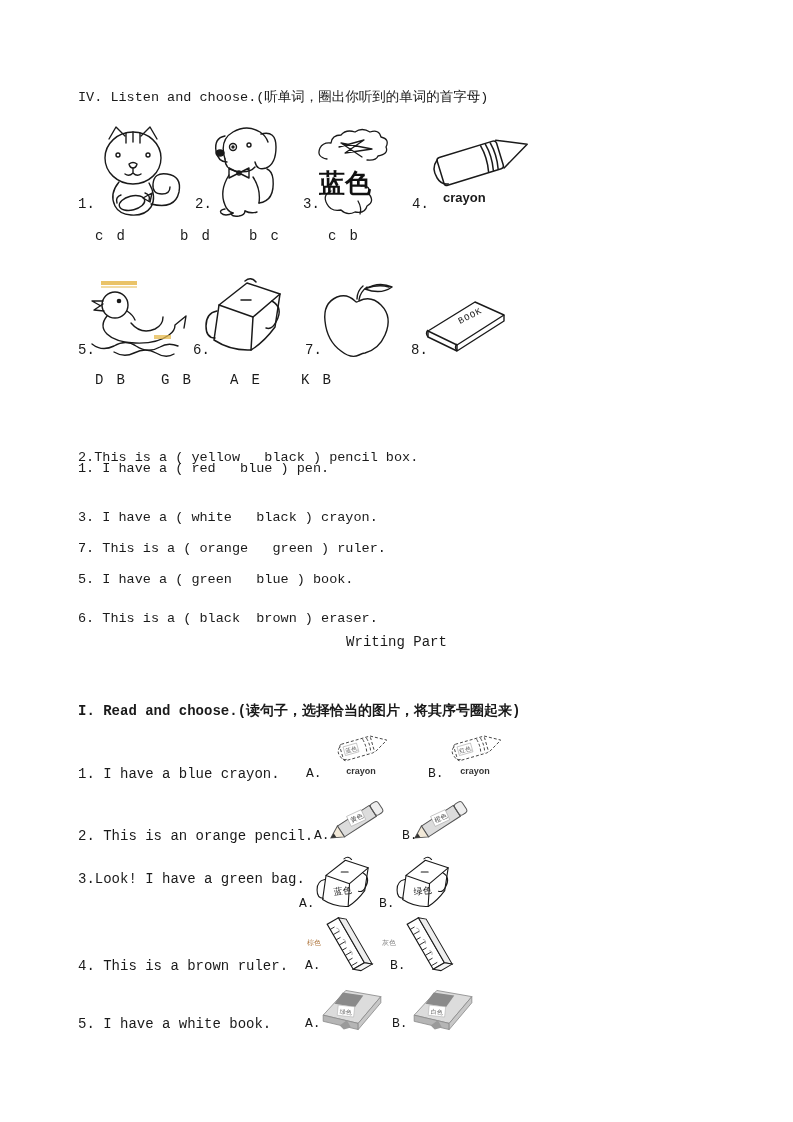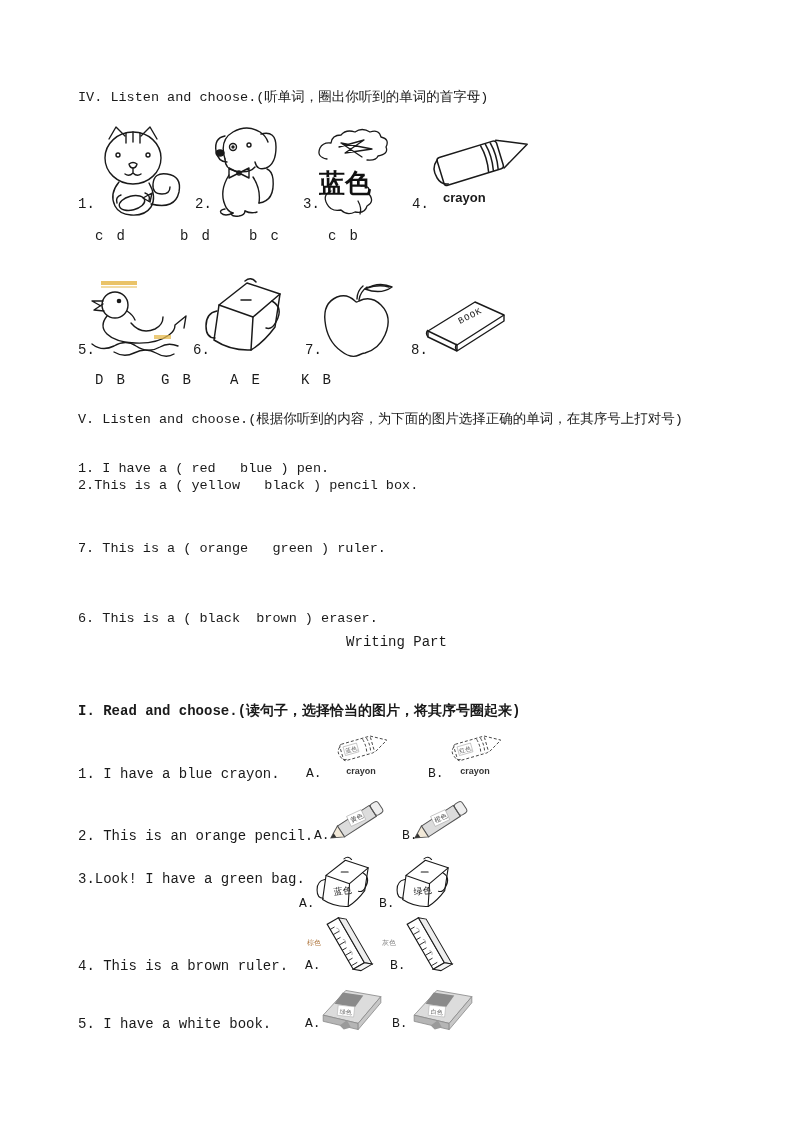--- a/index.html
+++ b/index.html
@@ -178,24 +178,25 @@
     </div>
   <div class="abs optgroup" style="left:230px;top:372px;">
       <span>A</span>
       <span>E</span>
     </div>
   <div class="abs optgroup" style="left:301px;top:372px;">
       <span>K</span>
       <span>B</span>
     </div>
 
-  <div class="abs heading" style="left:78px;top:410px;">V. Listen and choose.(根据你听到的内容，为下面的图片选择正确的单词，在其序号上打对号)</div>
   <div class="abs sentence" style="left:78px;top:461px;">1. I have a ( red   blue ) pen.</div>
-  <div class="abs sentence" style="left:78px;top:478px;font-family:Liberation Mono, monospace;">2.This is a ( yellow   black ) pencil box.</div>
+  <div class="abs sentence" style="left:78px;top:450px;font-family:Liberation Mono, monospace;">2.This is a ( yellow   black ) pencil box.</div>
+  <div class="abs sentence" style="left:78px;top:510px;">3. I have a ( white   black ) crayon.</div>
   <div class="abs sentence" style="left:78px;top:541px;">7. This is a ( orange   green ) ruler.</div>
+  <div class="abs sentence" style="left:78px;top:572px;">5. I have a ( green   blue ) book.</div>
   <div class="abs sentence" style="left:78px;top:603px;margin-top:8px;">6. This is a ( black  brown ) eraser.</div>
 
   <div class="abs heading bold" style="left:78px;top:702px;">I. Read and choose.(读句子，选择恰当的图片，将其序号圈起来)</div>
 
   <div class="abs center-title" style="top:634px;">Writing Part</div>
 
   <div class="abs rsentence" style="left:78px;top:766px;">1. I have a blue crayon.</div>
   <div class="abs marker" style="left:306px;top:766px;">A.</div>
   <div class="abs" style="left:332px;top:728px;">
     <svg width="58" height="40" viewBox="0 0 58 40">

